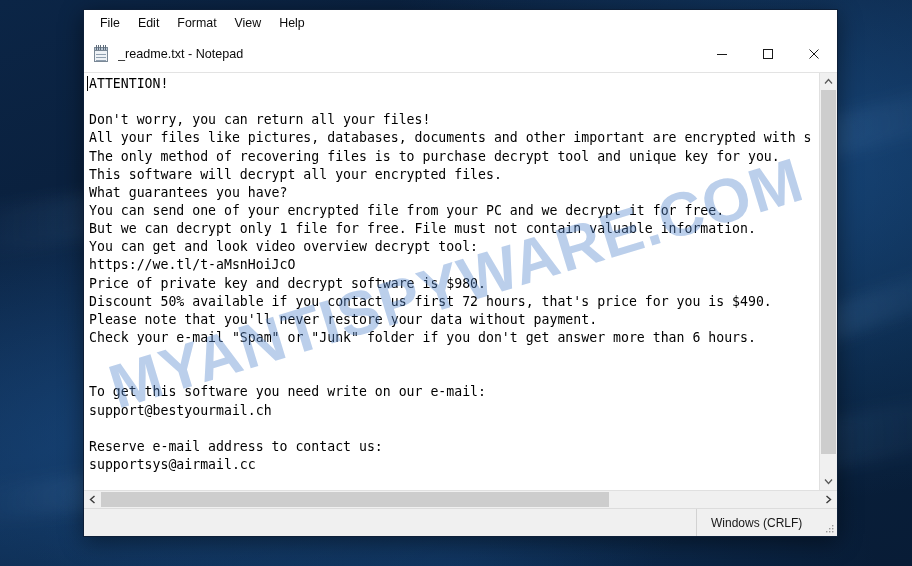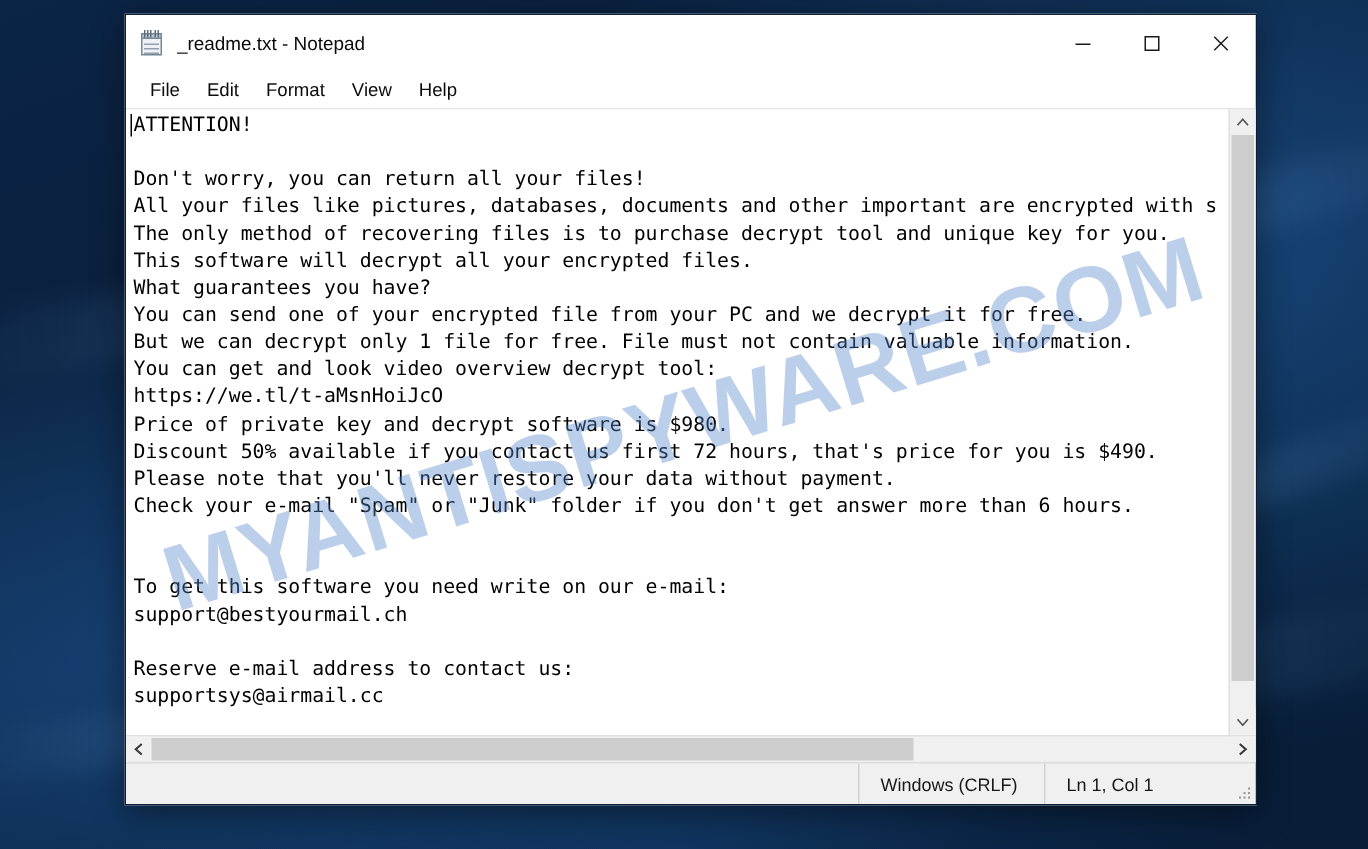--- a/index.html
+++ b/index.html
@@ -301,20 +301,28 @@
 <div id="desktop">
   <div class="streak s1"></div>
   <div class="streak s2"></div>
   <div class="streak s3"></div>
   <div class="streak s4"></div>
   <div class="streak s5"></div>
 </div>
 
 <div id="notepad">
 
+  <div id="menubar">
+    <span class="menu-item">File</span>
+    <span class="menu-item">Edit</span>
+    <span class="menu-item">Format</span>
+    <span class="menu-item">View</span>
+    <span class="menu-item">Help</span>
+  </div>
+
   <div id="titlebar">
     <div id="title-left">
       <span class="np-icon">
         <span class="sheet"></span>
         <span class="band"></span>
         <span class="rings">
             <i></i>
             <i></i>
             <i></i>
             <i></i>
@@ -339,28 +347,20 @@
             <rect x="1.5" y="1.5" width="9" height="9" fill="none" stroke="#1a1a1a" stroke-width="1"></rect>
           </svg>
       </div>
       <div class="wbtn">
         <svg width="12" height="12" viewBox="0 0 12 12">
             <line x1="1.5" y1="1.5" x2="10.5" y2="10.5" stroke="#1a1a1a" stroke-width="1"></line>
             <line x1="10.5" y1="1.5" x2="1.5" y2="10.5" stroke="#1a1a1a" stroke-width="1"></line>
           </svg>
       </div>
     </div>
-  </div>
-
-  <div id="menubar">
-    <span class="menu-item">File</span>
-    <span class="menu-item">Edit</span>
-    <span class="menu-item">Format</span>
-    <span class="menu-item">View</span>
-    <span class="menu-item">Help</span>
   </div>
 
   <div id="editor-wrap">
     <div id="editor-row">
 
       <div id="textarea">
         <div id="text-lines"><div class="ln">ATTENTION!</div><div class="ln"></div><div class="ln">Don't worry, you can return all your files!</div><div class="ln">All your files like pictures, databases, documents and other important are encrypted with s</div><div class="ln">The only method of recovering files is to purchase decrypt tool and unique key for you.</div><div class="ln">This software will decrypt all your encrypted files.</div><div class="ln">What guarantees you have?</div><div class="ln">You can send one of your encrypted file from your PC and we decrypt it for free.</div><div class="ln">But we can decrypt only 1 file for free. File must not contain valuable information.</div><div class="ln">You can get and look video overview decrypt tool:</div><div class="ln">https://we.tl/t-aMsnHoiJcO</div><div class="ln">Price of private key and decrypt software is $980.</div><div class="ln">Discount 50% available if you contact us first 72 hours, that's price for you is $490.</div><div class="ln">Please note that you'll never restore your data without payment.</div><div class="ln">Check your e-mail "Spam" or "Junk" folder if you don't get answer more than 6 hours.</div><div class="ln"></div><div class="ln"></div><div class="ln">To get this software you need write on our e-mail:</div><div class="ln">support@bestyourmail.ch</div><div class="ln"></div><div class="ln">Reserve e-mail address to contact us:</div><div class="ln">supportsys@airmail.cc</div><div class="ln"></div></div>
         <div id="caret"></div>
       </div>
 
@@ -393,21 +393,20 @@
             <path d="M1.5 1 L5.5 4.5 L1.5 8" fill="none" stroke="#3a3a3a" stroke-width="1.4"></path>
           </svg>
       </div>
       <div id="hthumb"></div>
     </div>
   </div>
 
   <div id="statusbar">
     <div id="status-spacer"></div>
     <div class="status-cell c1">Windows (CRLF)</div>
-    <div class="status-cell c2">Ln 1, Col 1</div>
     <div id="grip">
       <svg width="9" height="9" viewBox="0 0 9 9">
         <g fill="#9a9a9a">
           <rect x="7" y="1" width="1.4" height="1.4"></rect>
           <rect x="4" y="4" width="1.4" height="1.4"></rect>
             <rect x="7" y="4" width="1.4" height="1.4"></rect>
           <rect x="1" y="7" width="1.4" height="1.4"></rect>
             <rect x="4" y="7" width="1.4" height="1.4"></rect>
             <rect x="7" y="7" width="1.4" height="1.4"></rect>
         </g>

